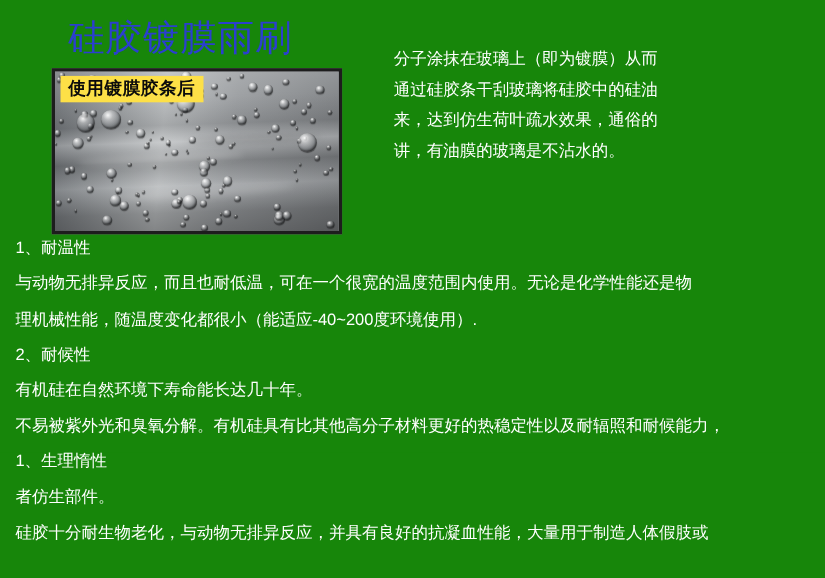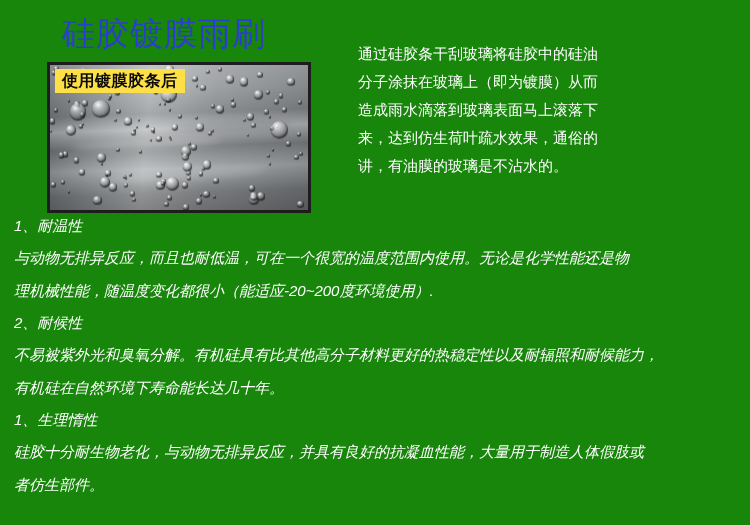--- a/index.html
+++ b/index.html
@@ -126,21 +126,21 @@
   .feature-heading {
     font-size: 15px;
     line-height: 31px;
     white-space: nowrap;
   }
   .feature-line {
     font-size: 15px;
     line-height: 33px;
     white-space: nowrap;
   }
-  .feature-block { margin-bottom: 0px; font-style: italic; }
+  .feature-block { margin-bottom: 0px; }
 </style>
 </head>
 <body>
 
 <div id="page">
 
   <div class="product-title">硅胶镀膜雨刷</div>
 
   <div class="photo-frame">
     <div class="photo-surface"></div>
@@ -297,39 +297,38 @@
         <div class="drop" style="width: 8.5px; height: 8.5px; left: 56.42%; top: 39.84%;"></div>
         <div class="drop" style="width: 9.4px; height: 9.4px; left: 28.85%; top: 10.55%;"></div>
         <div class="drop" style="width: 4.7px; height: 4.7px; left: 57.65%; top: 73.12%;"></div>
         <div class="drop" style="width: 2.1px; height: 2.1px; left: 32.36%; top: 44.21%;"></div>
       </div>
     <div class="photo-caption">使用镀膜胶条后</div>
   </div>
 
   <div class="principle">
     <div id="principle-lines">
+        <div class="principle-line">分子涂抹在玻璃上（即为镀膜）从而</div>
         <div class="principle-line">通过硅胶条干刮玻璃将硅胶中的硅油</div>
-        <div class="principle-line">分子涂抹在玻璃上（即为镀膜）从而</div>
-        <div class="principle-line">造成雨水滴落到玻璃表面马上滚落下</div>
         <div class="principle-line">来，达到仿生荷叶疏水效果，通俗的</div>
         <div class="principle-line">讲，有油膜的玻璃是不沾水的。</div>
       </div>
   </div>
 
   <div class="features" id="features">
       <div class="feature-block">
         <div class="feature-heading">1、耐温性</div>
         <div class="feature-line">与动物无排异反应，而且也耐低温，可在一个很宽的温度范围内使用。无论是化学性能还是物</div>
-        <div class="feature-line">理机械性能，随温度变化都很小（能适应-20~200度环境使用）.</div>
+        <div class="feature-line">理机械性能，随温度变化都很小（能适应-40~200度环境使用）.</div>
       </div>
       <div class="feature-block">
         <div class="feature-heading">2、耐候性</div>
+        <div class="feature-line">有机硅在自然环境下寿命能长达几十年。</div>
         <div class="feature-line">不易被紫外光和臭氧分解。有机硅具有比其他高分子材料更好的热稳定性以及耐辐照和耐候能力，</div>
-        <div class="feature-line">有机硅在自然环境下寿命能长达几十年。</div>
       </div>
       <div class="feature-block">
         <div class="feature-heading">1、生理惰性</div>
+        <div class="feature-line">者仿生部件。</div>
         <div class="feature-line">硅胶十分耐生物老化，与动物无排异反应，并具有良好的抗凝血性能，大量用于制造人体假肢或</div>
-        <div class="feature-line">者仿生部件。</div>
       </div>
     </div>
 
 </div>
 
 </body></html>

